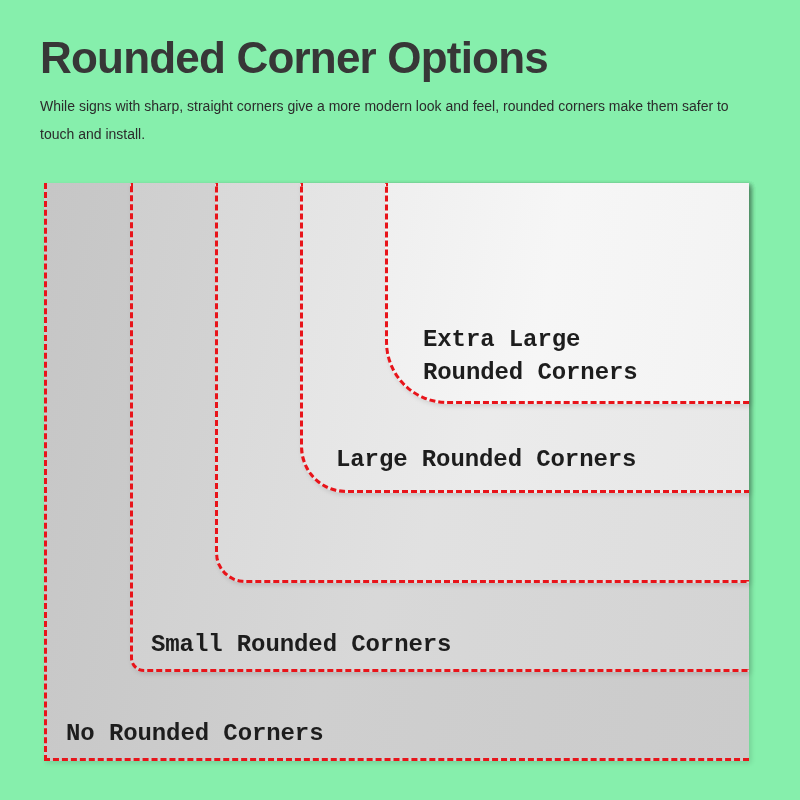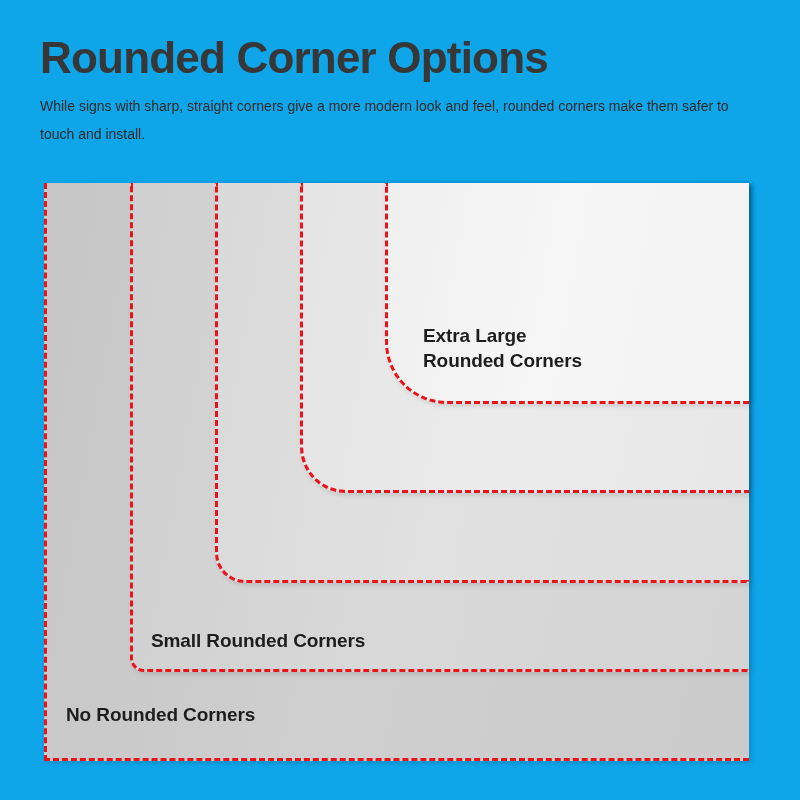--- a/index.html
+++ b/index.html
@@ -9,21 +9,21 @@
     background: #ffffff;
   }
   body {
     font-family: "Liberation Sans", sans-serif;
     -webkit-font-smoothing: antialiased;
   }
   #page {
     position: relative;
     width: 800px;
     height: 800px;
-    background: #0ea5e9;
+    background: #86efac;
     overflow: hidden;
   }
 
   
   #header {
     position: absolute;
     left: 0;
     top: 0;
     width: 800px;
     padding: 0;
@@ -66,26 +66,27 @@
     box-sizing: border-box;
     border: 3px dashed #e8141a;
     border-top: none;
     border-right: none;
     background-repeat: no-repeat;
   }
   
 
   .layer-label {
     position: absolute;
-    font-size: 19px;
-    line-height: 25px;
+    font-size: 24px;
+    line-height: 33px;
     font-weight: bold;
     color: #1d1d1d;
     white-space: pre-line;
     letter-spacing: -0.1px;
+    font-family: Liberation Mono, monospace;
   }
 
   
   #layer-none {
     left: 44px;
     top: 183px;
     width: 705px;
     height: 578px;
     border-radius: 0 0 0 0;
     background: linear-gradient(100deg, #c6c6c6 0%, #cfcfcf 45%, #cbcbcb 100%);
@@ -126,21 +127,21 @@
     border-radius: 0 0 0 62px;
     background: linear-gradient(100deg, #efefef 0%, #f6f6f6 45%, #f3f3f3 100%);
     box-shadow: 2px 2px 5px rgba(0,0,0,0.13);
   }
 
   
   #label-xlarge  { left: 423px; top: 323px; }
   #label-large   { left: 336px; top: 443px; }
   #label-medium  { left: 235px; top: 538px; }
   #label-small   { left: 151px; top: 628px; }
-  #label-none    { left:  66px; top: 702px; }
+  #label-none    { left:  66px; top: 717px; }
 </style>
 </head>
 <body>
 
 <div id="page">
 
   <div id="header">
     <h1 id="page-title">Rounded Corner Options</h1>
     <p id="page-subtitle">While signs with sharp, straight corners give a more modern look and feel, rounded corners make them safer to touch and install.</p>
   </div>
@@ -153,20 +154,21 @@
 
     <div id="layer-medium" class="layer" style="border-bottom-left-radius: 30px; border-left-color: rgb(232, 20, 26); border-bottom-color: rgb(232, 20, 26);"></div>
 
     <div id="layer-large" class="layer" style="border-bottom-left-radius: 46px; border-left-color: rgb(232, 20, 26); border-bottom-color: rgb(232, 20, 26);"></div>
 
     <div id="layer-xlarge" class="layer" style="border-bottom-left-radius: 62px; border-left-color: rgb(232, 20, 26); border-bottom-color: rgb(232, 20, 26);"></div>
 
     <div id="label-xlarge" class="layer-label" style="color: rgb(29, 29, 29);">Extra Large
 Rounded Corners</div>
 
+    <div id="label-large" class="layer-label" style="color: rgb(29, 29, 29);">Large Rounded Corners</div>
 
 
     <div id="label-small" class="layer-label" style="color: rgb(29, 29, 29);">Small Rounded Corners</div>
 
     <div id="label-none" class="layer-label" style="color: rgb(29, 29, 29);">No Rounded Corners</div>
 
   </div>
 </div>
 
 </body></html>

